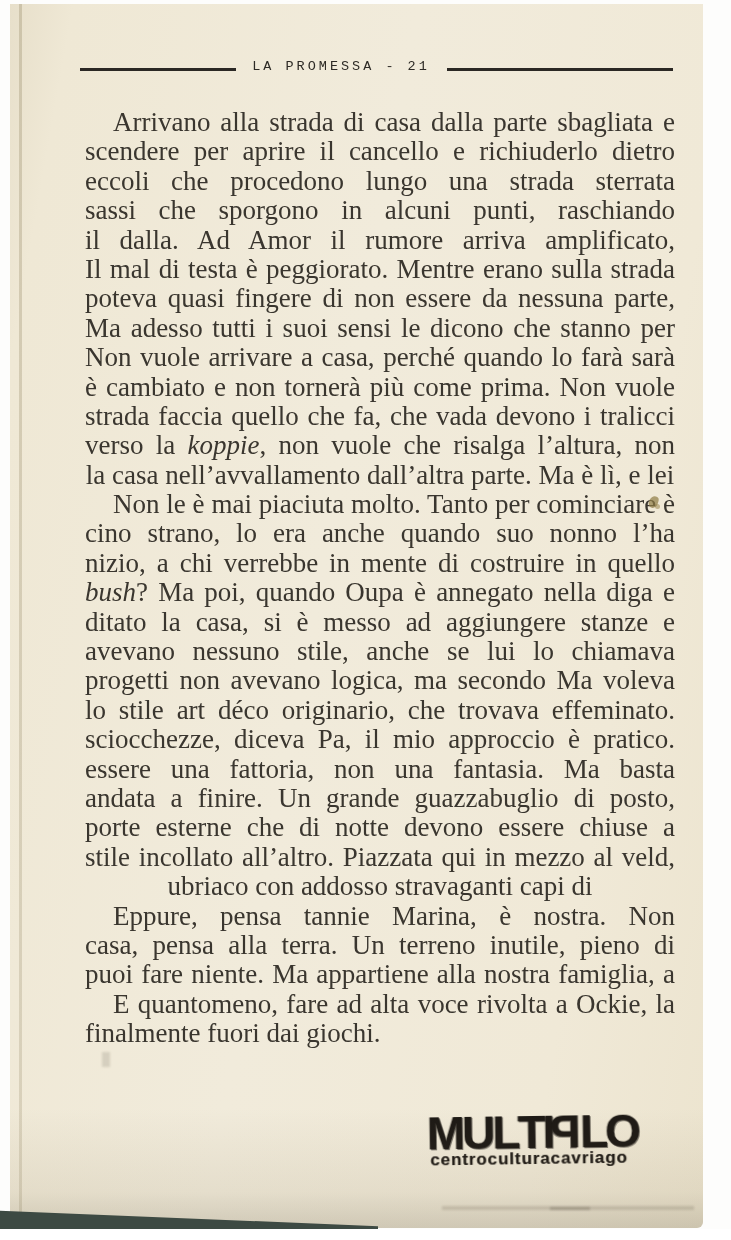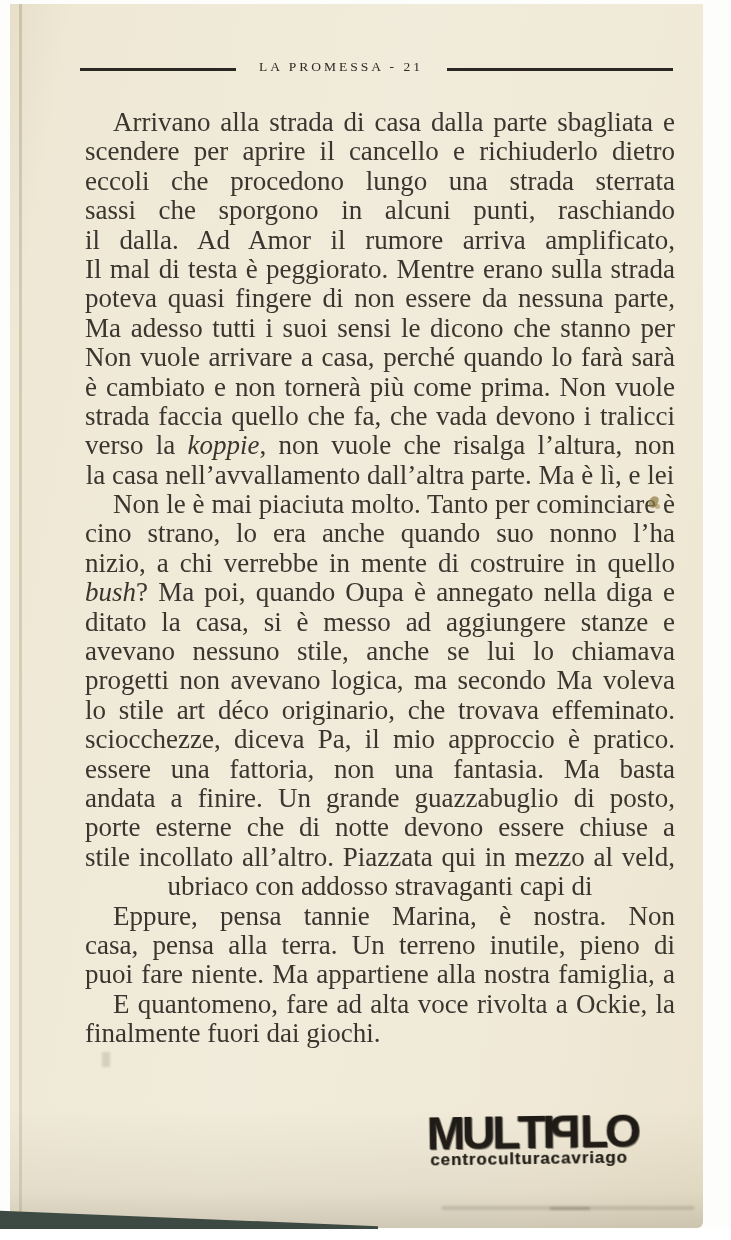--- a/index.html
+++ b/index.html
@@ -36,21 +36,21 @@
   }
   .bottom-strip{position:absolute;left:0;top:1229px;width:731px;height:11px;background:#ffffff;}
 
   
   .header-rule{position:absolute;top:64px;height:3px;background:#2b2824;}
   .rule-left{left:70px;width:156px;}
   .rule-right{left:437px;width:226px;}
   .page-title{
     position:absolute;left:221px;top:55px;width:220px;text-align:center;
     font-size:13.5px;letter-spacing:3px;color:#2d2a25;font-weight:400;
-    font-family:Liberation Serif, serif;white-space:nowrap;
+    font-family:Liberation Mono, monospace;white-space:nowrap;
   }
 
   
   .body-text{
     position:absolute;left:75px;top:104px;width:590px;
     font-size:27px;line-height:29.4px;color:#3a362f;
   }
   .line{height:29.4px;overflow:hidden;text-align:justify;text-align-last:justify;}
   .line.noj{text-align:center;text-align-last:left;}
   .line.indent{text-indent:28px;}

